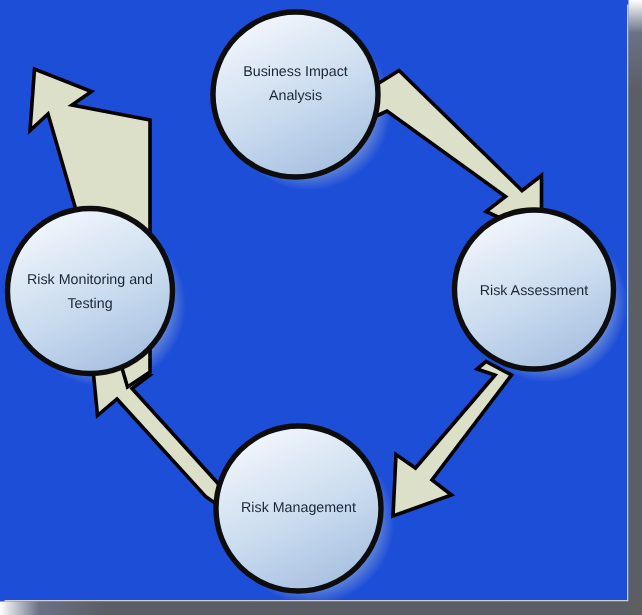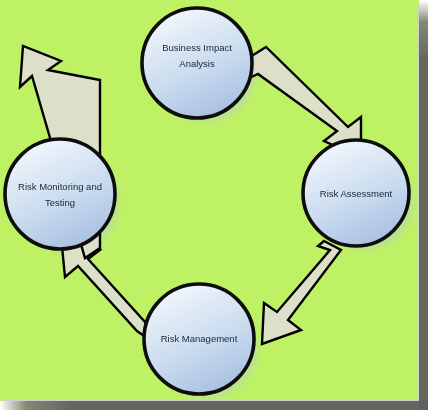--- a/index.html
+++ b/index.html
@@ -10,21 +10,21 @@
   body {
     width: 428px;
     height: 410px;
     overflow: hidden;
     font-family: "Liberation Sans", sans-serif;
   }
   #canvas {
     position: relative;
     width: 428px;
     height: 410px;
-    background: #bef264;
+    background: #1d4ed8;
     text-align: center;
   }
   #diagram-svg {
     position: absolute;
     left: 0;
     top: 0;
     width: 428px;
     height: 410px;
     display: block;
   }

